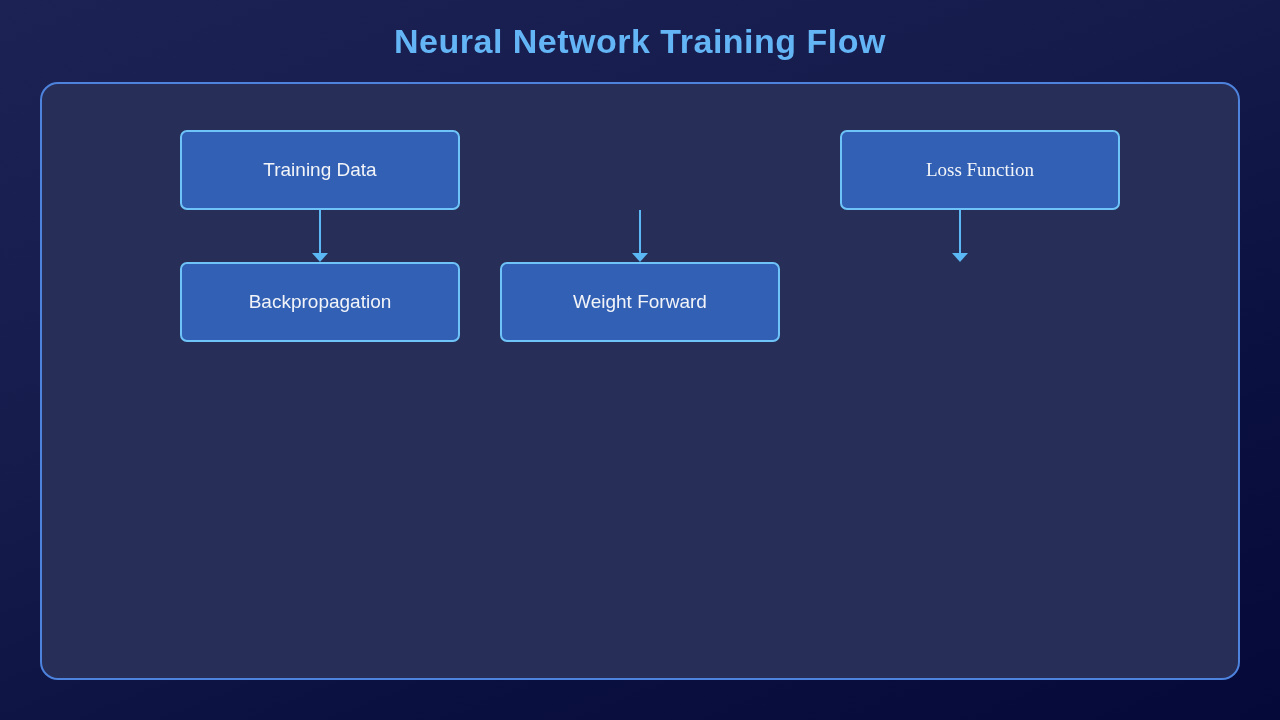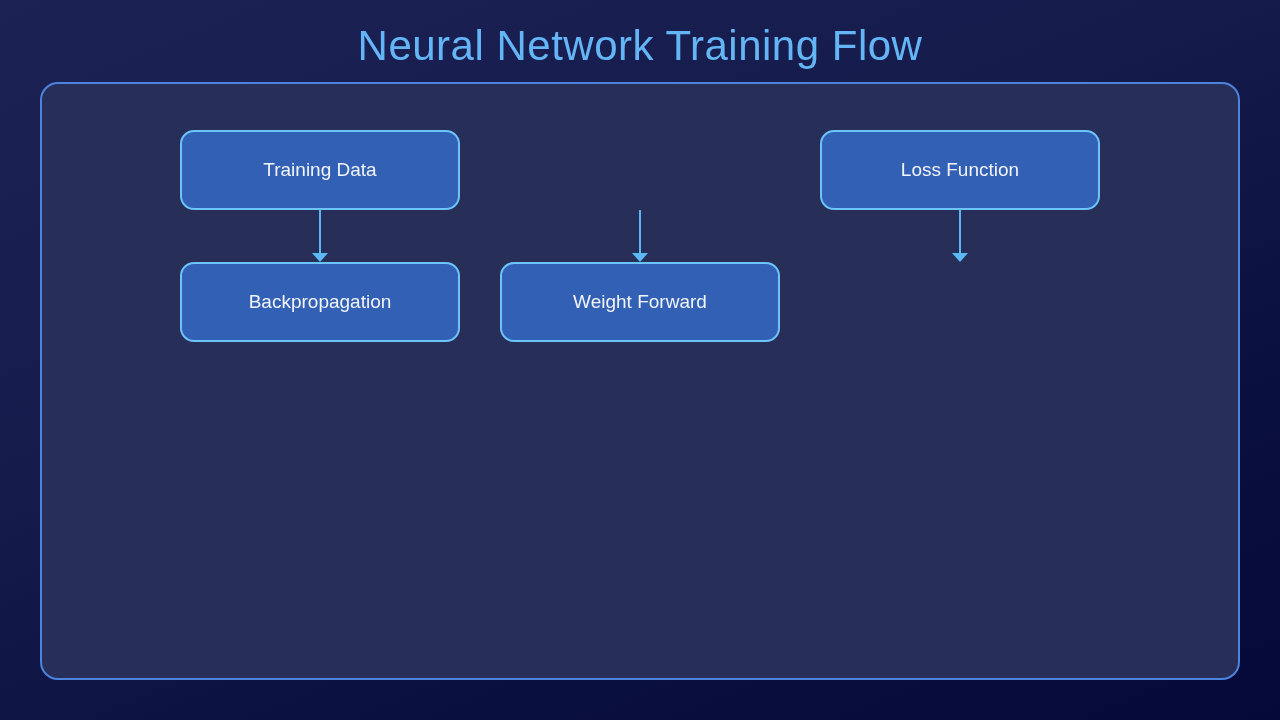--- a/index.html
+++ b/index.html
@@ -15,22 +15,22 @@
     width: 1280px;
     height: 720px;
     background: linear-gradient(158deg, #1c2254 0%, #151b4b 40%, #0a1040 70%, #05093a 100%);
   }
   .title {
     position: absolute;
     top: 22px;
     left: 0;
     width: 100%;
     text-align: center;
-    font-size: 42px;
-    font-weight: 400;
+    font-size: 34px;
+    font-weight: 700;
     color: #64b5f6;
     letter-spacing: 0.5px;
   }
   .panel {
     position: absolute;
     left: 40px;
     top: 82px;
     width: 1200px;
     height: 598px;
     box-sizing: border-box;
@@ -38,32 +38,32 @@
     border: 2px solid #4d82dd;
     border-radius: 18px;
   }
   .node {
     position: absolute;
     width: 280px;
     height: 80px;
     box-sizing: border-box;
     background: #3160b5;
     border: 2px solid #6ec4f9;
-    border-radius: 14px;
+    border-radius: 7px;
     display: flex;
     align-items: center;
     justify-content: center;
     color: #f2f4f8;
     font-size: 19px;
   }
   .node-r1 { top: 130px; }
   .node-r2 { top: 262px; }
   .node-c1 { left: 180px; }
   .node-c2 { left: 500px; }
-  .node-c3 { left: 820px; }
+  .node-c3 { left: 840px; font-family: Liberation Serif, serif; }
 
   .edge {
     position: absolute;
     top: 210px;
     width: 16px;
     height: 52px;
   }
   .edge-c1 { left: 312px; }
   .edge-c2 { left: 632px; }
   .edge-c3 { left: 952px; }

